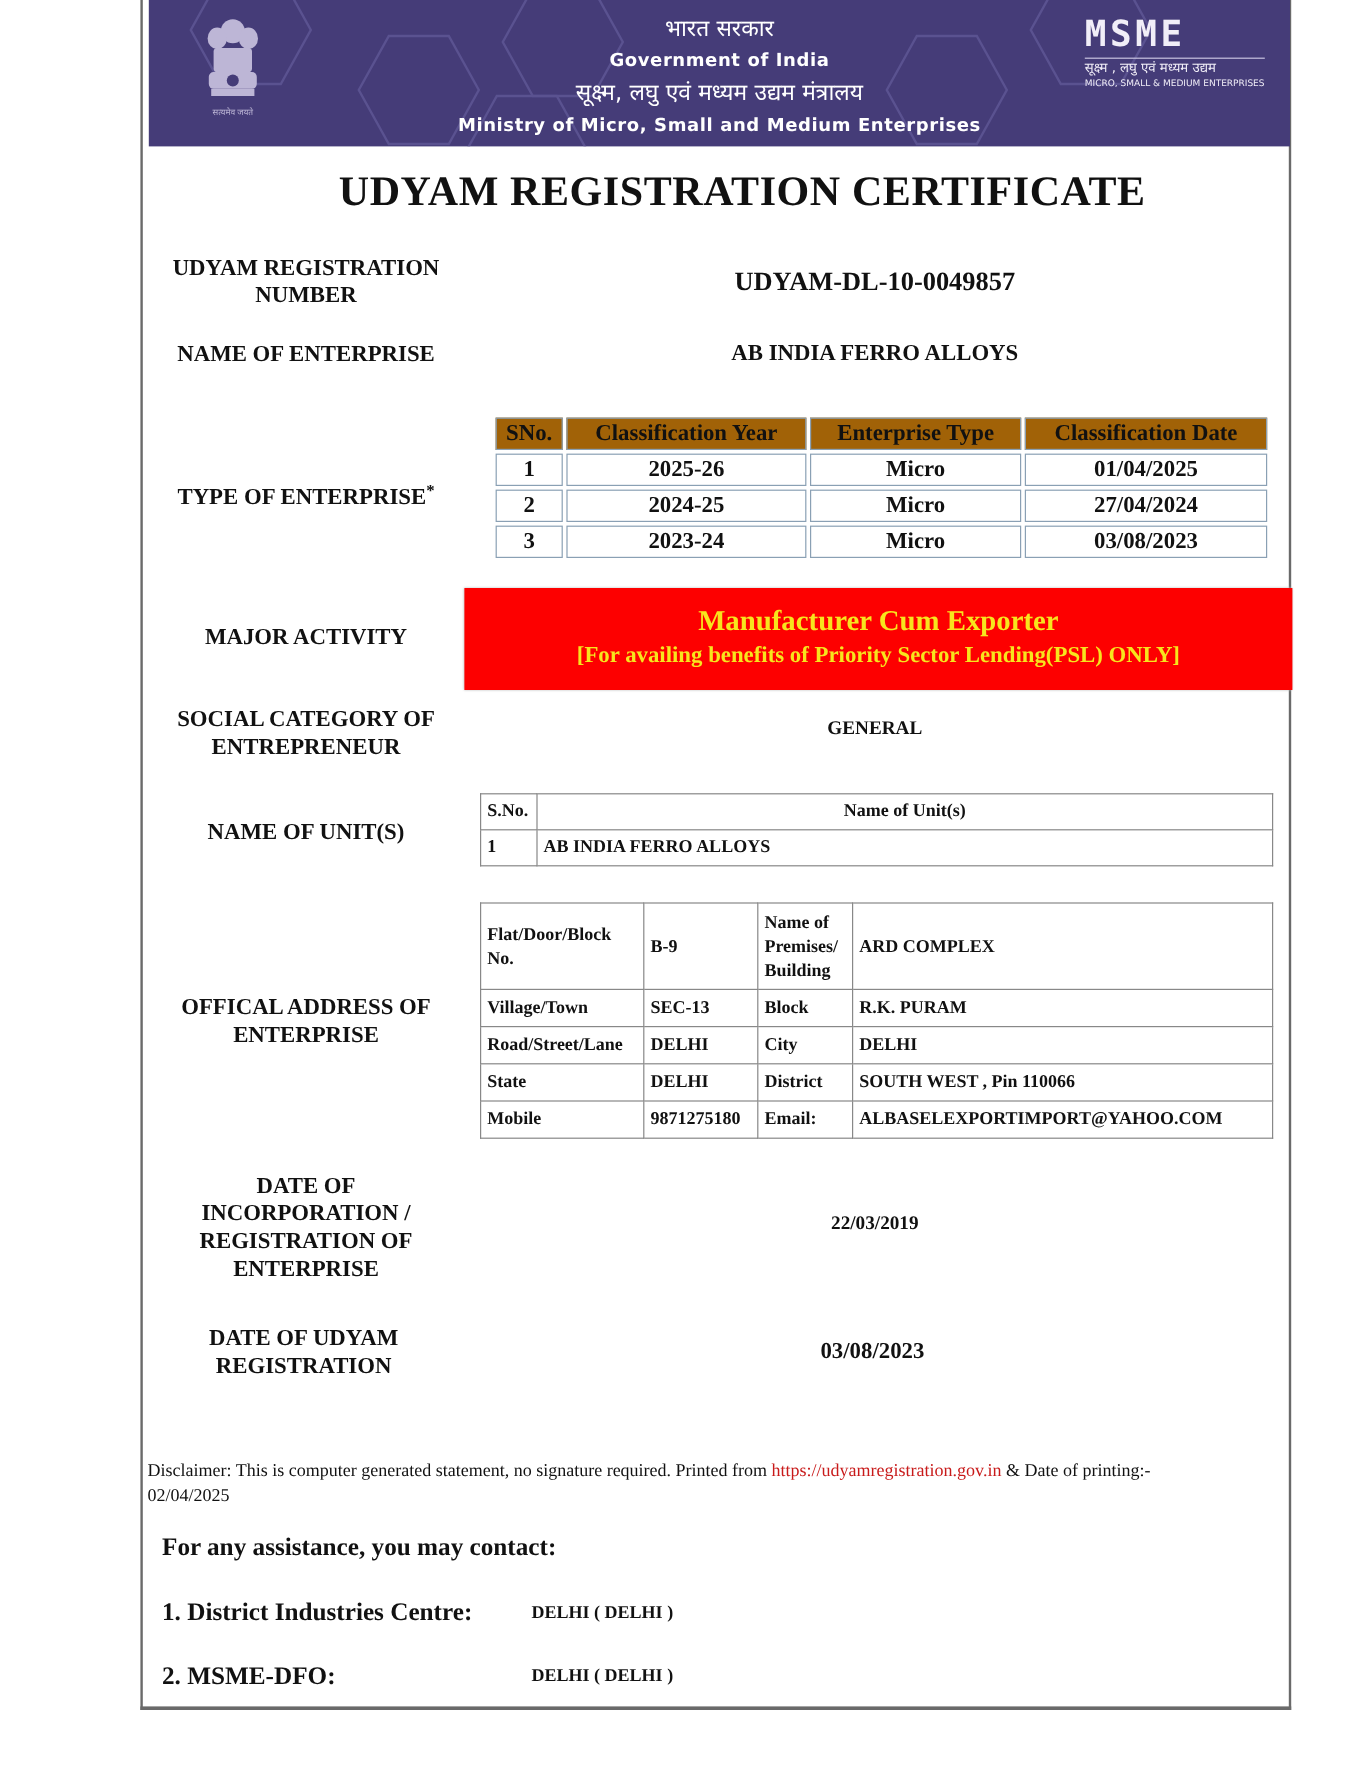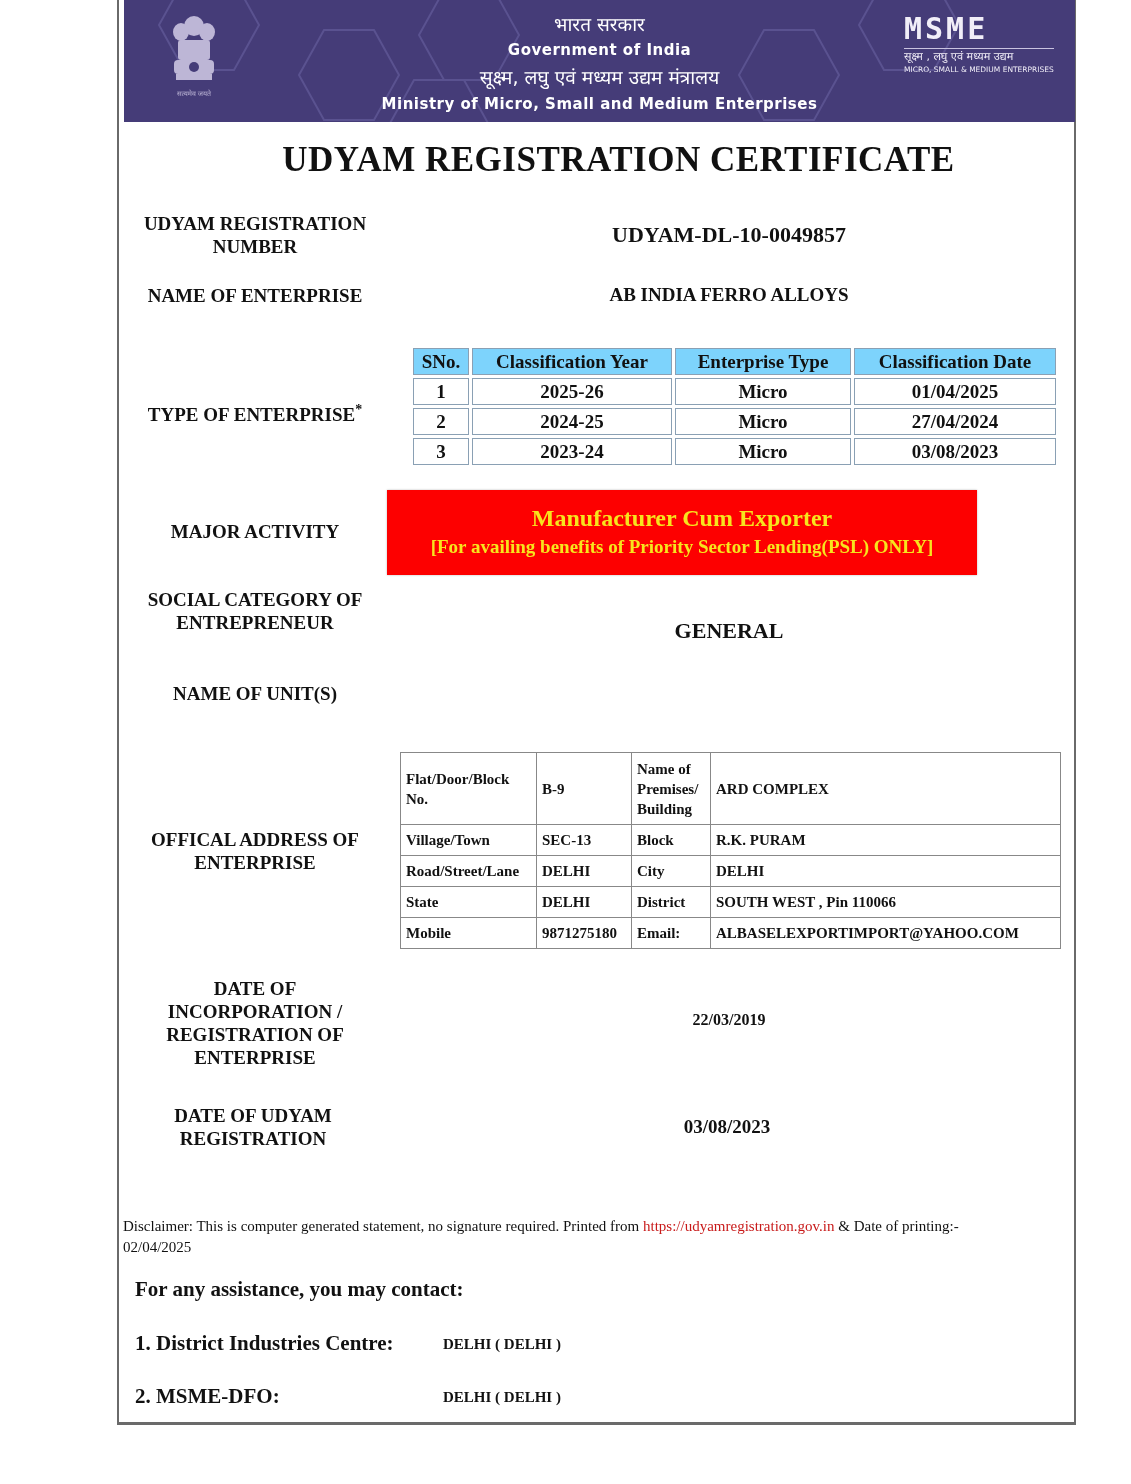--- a/index.html
+++ b/index.html
@@ -20,23 +20,23 @@
   .msme-en { font-size:7.5px; line-height:12px; }
 
   .title { position:absolute; left:0; right:0; top:140px; text-align:center; font-size:35px; font-weight:bold; letter-spacing:0.5px;padding-left:44px; }
 
   .lbl { position:absolute; font-weight:bold; font-size:19px; text-align:center; line-height:23px; }
   .val { position:absolute; font-weight:bold; text-align:center; }
 
   table { border-collapse:separate; }
   .cls-tbl { position:absolute; left:291px; top:345px; border-spacing:3px; font-size:19px; font-weight:bold; }
   .cls-tbl th, .cls-tbl td { border:1.5px solid #8aa0b4; text-align:center; height:25px; padding:0 6px; }
-  .cls-tbl th { background:#7dd3fc; font-weight:bold; }
-
-  .activity { position:absolute; left:268px; top:490px; width:590px; height:85px; background:#fd0000; box-shadow:0 0 2px #bbb; text-align:center; color:#f7e51d; font-weight:bold; }
+  .cls-tbl th { background:#a16207; font-weight:bold; }
+
+  .activity { position:absolute; left:268px; top:490px; width:690px; height:85px; background:#fd0000; box-shadow:0 0 2px #bbb; text-align:center; color:#f7e51d; font-weight:bold; }
   .act1 { font-size:24px; line-height:30px; margin-top:13px; }
   .act2 { font-size:19px; line-height:24px; margin-top:2px; }
 
   .unit-tbl { position:absolute; left:281px; top:661px; width:661px; border-collapse:collapse; font-size:15px; font-weight:bold; }
   .unit-tbl th, .unit-tbl td { border:1.5px solid #888; height:29px; padding:0 5px; text-align:left; }
   .unit-tbl th.c { text-align:center; }
 
   .addr-tbl { position:absolute; left:281px; top:752px; width:661px; border-collapse:collapse; font-size:15px; font-weight:bold; }
   .addr-tbl td { border:1.5px solid #888; padding:2px 5px; height:26px; line-height:20px; vertical-align:middle; }
 
@@ -132,23 +132,37 @@
     </tbody>
   </table>
 
   <div class="lbl" style="left:16px; top:520px; width:240px;">MAJOR ACTIVITY</div>
   <div class="activity">
     <div class="act1">Manufacturer Cum Exporter</div>
     <div class="act2">[For availing benefits of Priority Sector Lending(PSL) ONLY]</div>
   </div>
 
   <div class="lbl" style="left:16px; top:588px; width:240px;">SOCIAL CATEGORY OF ENTREPRENEUR</div>
-  <div class="val" style="left:380px; top:599px; width:460px; font-size:22px;margin-top:19px;">GENERAL</div>
+  <div class="val" style="left:380px; top:599px; width:460px; font-size:16px;">GENERAL</div>
 
   <div class="lbl" style="left:16px; top:682px; width:240px;">NAME OF UNIT(S)</div>
+  <table class="unit-tbl">
+    <thead>
+      <tr>
+        <th style="width:36px;">S.No.</th>
+        <th class="c">Name of Unit(s)</th>
+      </tr>
+    </thead>
+    <tbody>
+      <tr>
+        <td>1</td>
+        <td>AB INDIA FERRO ALLOYS</td>
+      </tr>
+    </tbody>
+  </table>
 
   <div class="lbl" style="left:16px; top:828px; width:240px;">OFFICAL ADDRESS OF ENTERPRISE</div>
   <table class="addr-tbl">
     <tbody>
         <tr style="height:72px;">
       <td style="width:125px;">Flat/Door/Block No.</td>
       <td style="width:84px;">B-9</td>
       <td style="width:68px;">Name of Premises/ Building</td>
       <td>ARD COMPLEX</td>
     </tr>

